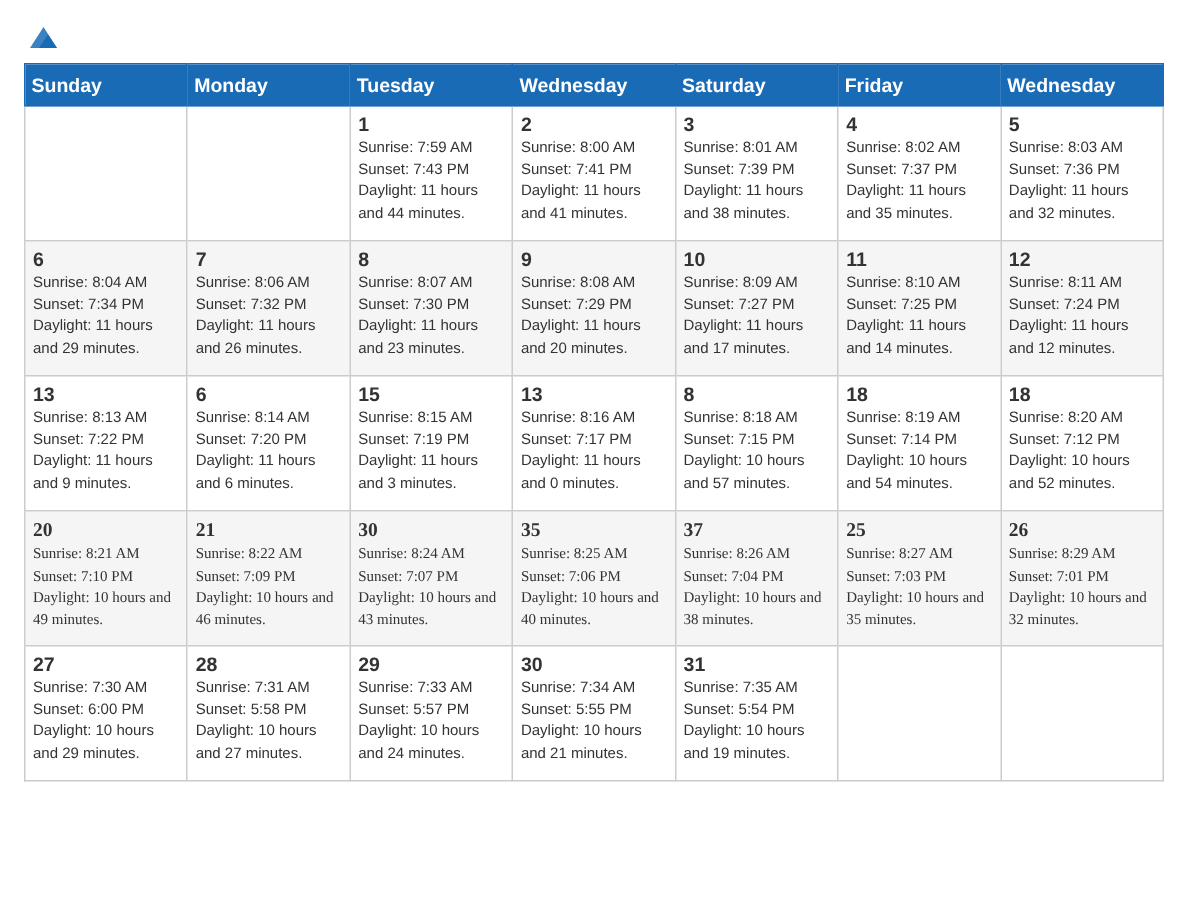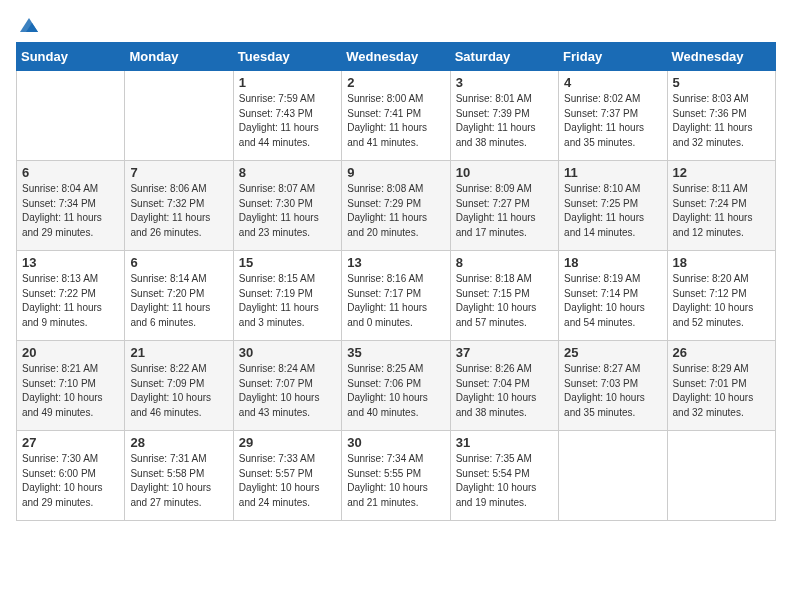--- a/index.html
+++ b/index.html
@@ -87,21 +87,21 @@
       color: #333;
       line-height: 1.45;
     }
     .empty-cell {
       background: #fff !important;
     }
     
     .row-1 td { background: #fff; }
     .row-2 td { background: #f0f0f0; }
     .row-3 td { background: #fff; }
-    .row-4 td { background: #f0f0f0; }
+    .row-4 td { background: #f0f0f0; font-family: Liberation Serif, serif; }
     .row-5 td { background: #fff; }
   </style>
 </head>
 <body>
 
 <div class="page">
   <div class="header">
     <div class="logo">
       <div style="display:flex;flex-direction:column;align-items:flex-start;">
         <div style="display:flex;align-items:center;gap:2px;">

